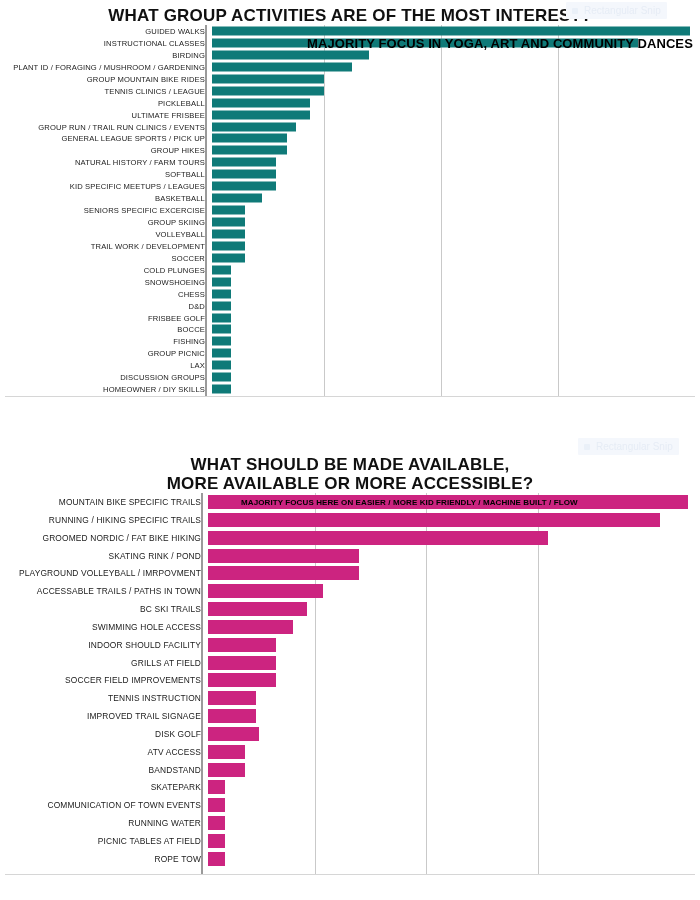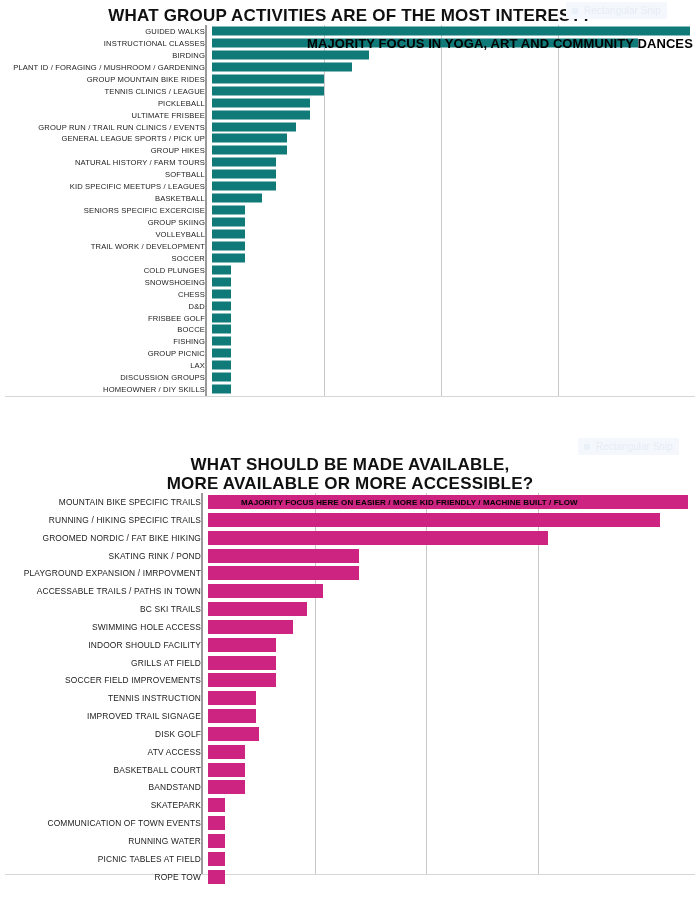--- a/index.html
+++ b/index.html
@@ -275,21 +275,21 @@
           </div>
           <div class="row" style="height: 17.85px;">
             <div class="cat-label">GROOMED NORDIC / FAT BIKE HIKING</div>
             <div class="bar" style="width: 340.352px; height: 14px;"></div>
           </div>
           <div class="row" style="height: 17.85px;">
             <div class="cat-label">SKATING RINK / POND</div>
             <div class="bar" style="width: 150.648px; height: 14px;"></div>
           </div>
           <div class="row" style="height: 17.85px;">
-            <div class="cat-label">PLAYGROUND EXPANSION / IMRPOVMENT</div>
+            <div class="cat-label">PLAYGROUND VOLLEYBALL / IMRPOVMENT</div>
             <div class="bar" style="width: 150.648px; height: 14px;"></div>
           </div>
           <div class="row" style="height: 17.85px;">
             <div class="cat-label">ACCESSABLE TRAILS / PATHS IN TOWN</div>
             <div class="bar" style="width: 114.939px; height: 14px;"></div>
           </div>
           <div class="row" style="height: 17.85px;">
             <div class="cat-label">BC SKI TRAILS</div>
             <div class="bar" style="width: 99.3159px; height: 14px;"></div>
           </div>
@@ -316,24 +316,20 @@
           <div class="row" style="height: 17.85px;">
             <div class="cat-label">IMPROVED TRAIL SIGNAGE</div>
             <div class="bar" style="width: 47.9841px; height: 14px;"></div>
           </div>
           <div class="row" style="height: 17.85px;">
             <div class="cat-label">DISK GOLF</div>
             <div class="bar" style="width: 51.3318px; height: 14px;"></div>
           </div>
           <div class="row" style="height: 17.85px;">
             <div class="cat-label">ATV ACCESS</div>
-            <div class="bar" style="width: 36.825px; height: 14px;"></div>
-          </div>
-          <div class="row" style="height: 17.85px;">
-            <div class="cat-label">BASKETBALL COURT</div>
             <div class="bar" style="width: 36.825px; height: 14px;"></div>
           </div>
           <div class="row" style="height: 17.85px;">
             <div class="cat-label">BANDSTAND</div>
             <div class="bar" style="width: 36.825px; height: 14px;"></div>
           </div>
           <div class="row" style="height: 17.85px;">
             <div class="cat-label">SKATEPARK</div>
             <div class="bar" style="width: 16.7386px; height: 14px;"></div>
           </div>

